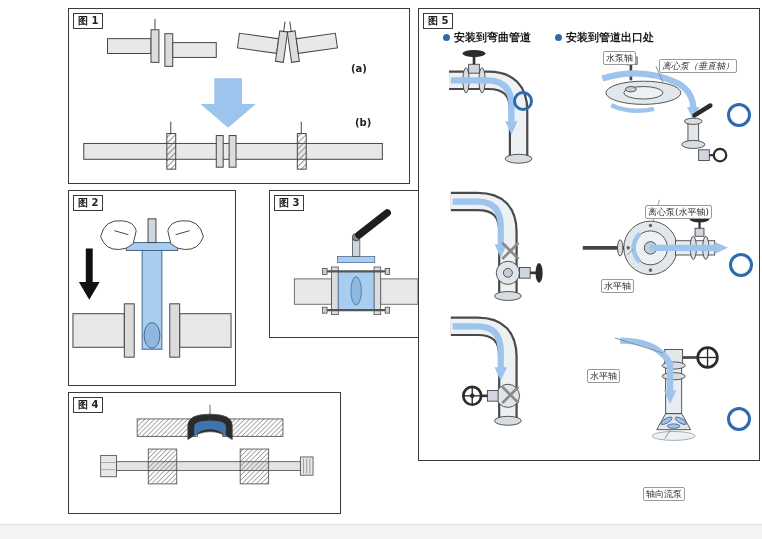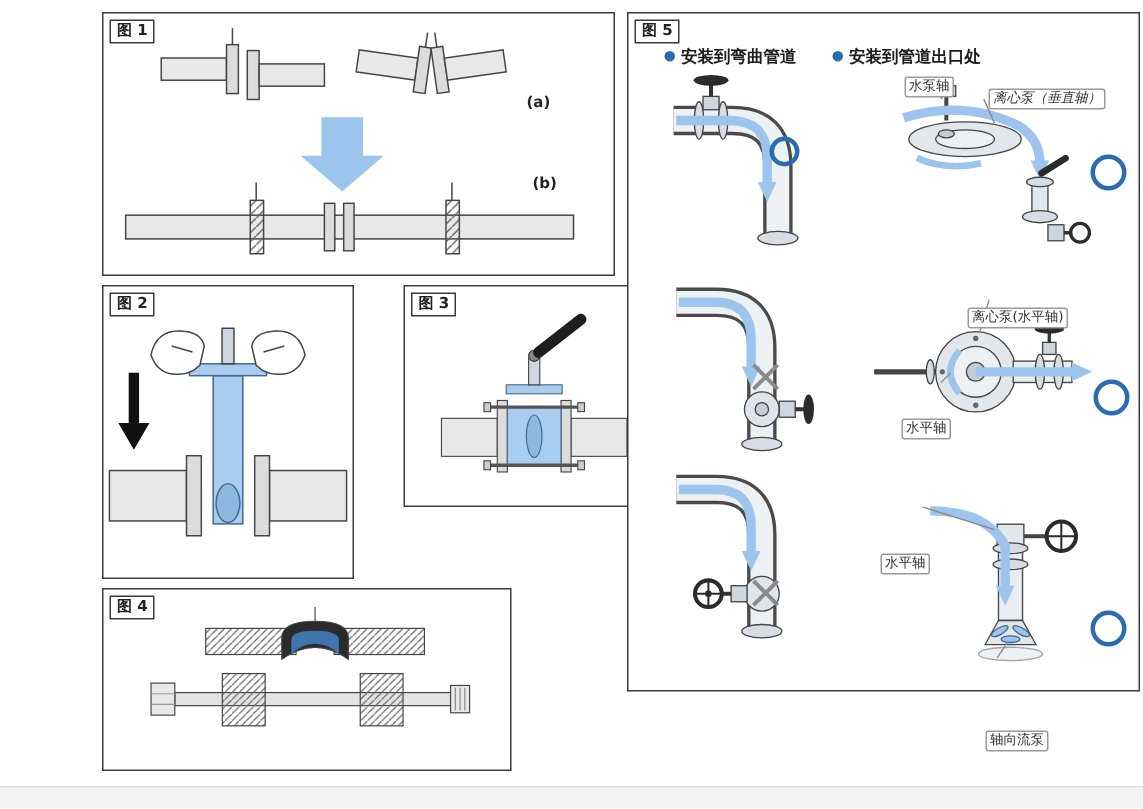--- a/index.html
+++ b/index.html
@@ -21,21 +21,21 @@
   .hdr{position:absolute;display:flex;align-items:center;gap:4px;font-size:11px;font-weight:bold;color:#1c1c1c;z-index:3;white-space:nowrap;}
   .hdr1{left:24px;top:21px;}
   .hdr2{left:136px;top:21px;}
   .bullet{width:7px;height:7px;border-radius:50%;background:#2b6cb0;flex:0 0 auto;}
   .tag{position:absolute;font-size:9px;line-height:12px;border:1px solid #9a9a9a;border-radius:2px;background:#fff;padding:0 2px;color:#333;white-space:nowrap;z-index:3;}
   .t-pump-shaft{left:184px;top:42px;}
   .t-cv{left:240px;top:50px;font-style:italic;}
   .t-ch{left:226px;top:196px;}
   .t-hs2{left:182px;top:270px;}
   .t-hs3{left:168px;top:360px;}
-  .t-axial{left:238px;top:478px;}
+  .t-axial{left:224px;top:478px;}
   .ok{position:absolute;border:3px solid #2b6cb0;border-radius:50%;background:transparent;z-index:3;}
   .ok-1{left:94px;top:82px;width:20px;height:20px;}
   .ok-2{left:308px;top:94px;width:24px;height:24px;}
   .ok-3{left:310px;top:244px;width:24px;height:24px;}
   .ok-4{left:308px;top:398px;width:24px;height:24px;}
   .ng{position:absolute;color:#8a8a8a;font-size:32px;line-height:30px;font-weight:400;z-index:3;}
   .ng-1{left:78px;top:226px;}
   .ng-2{left:78px;top:370px;}
 </style>
 </head>

